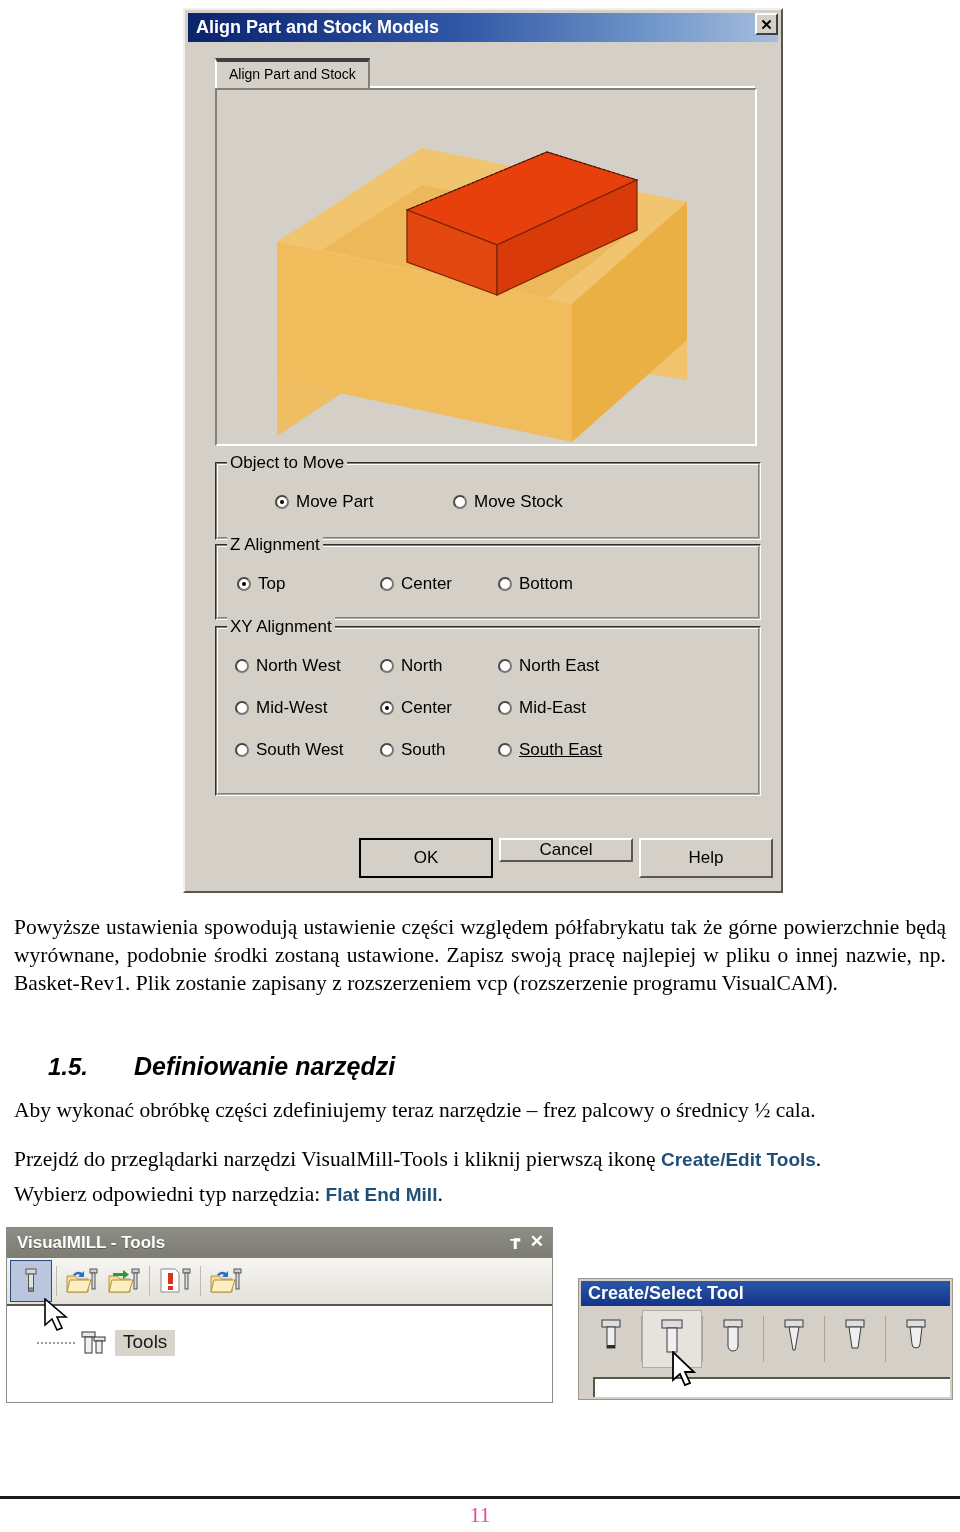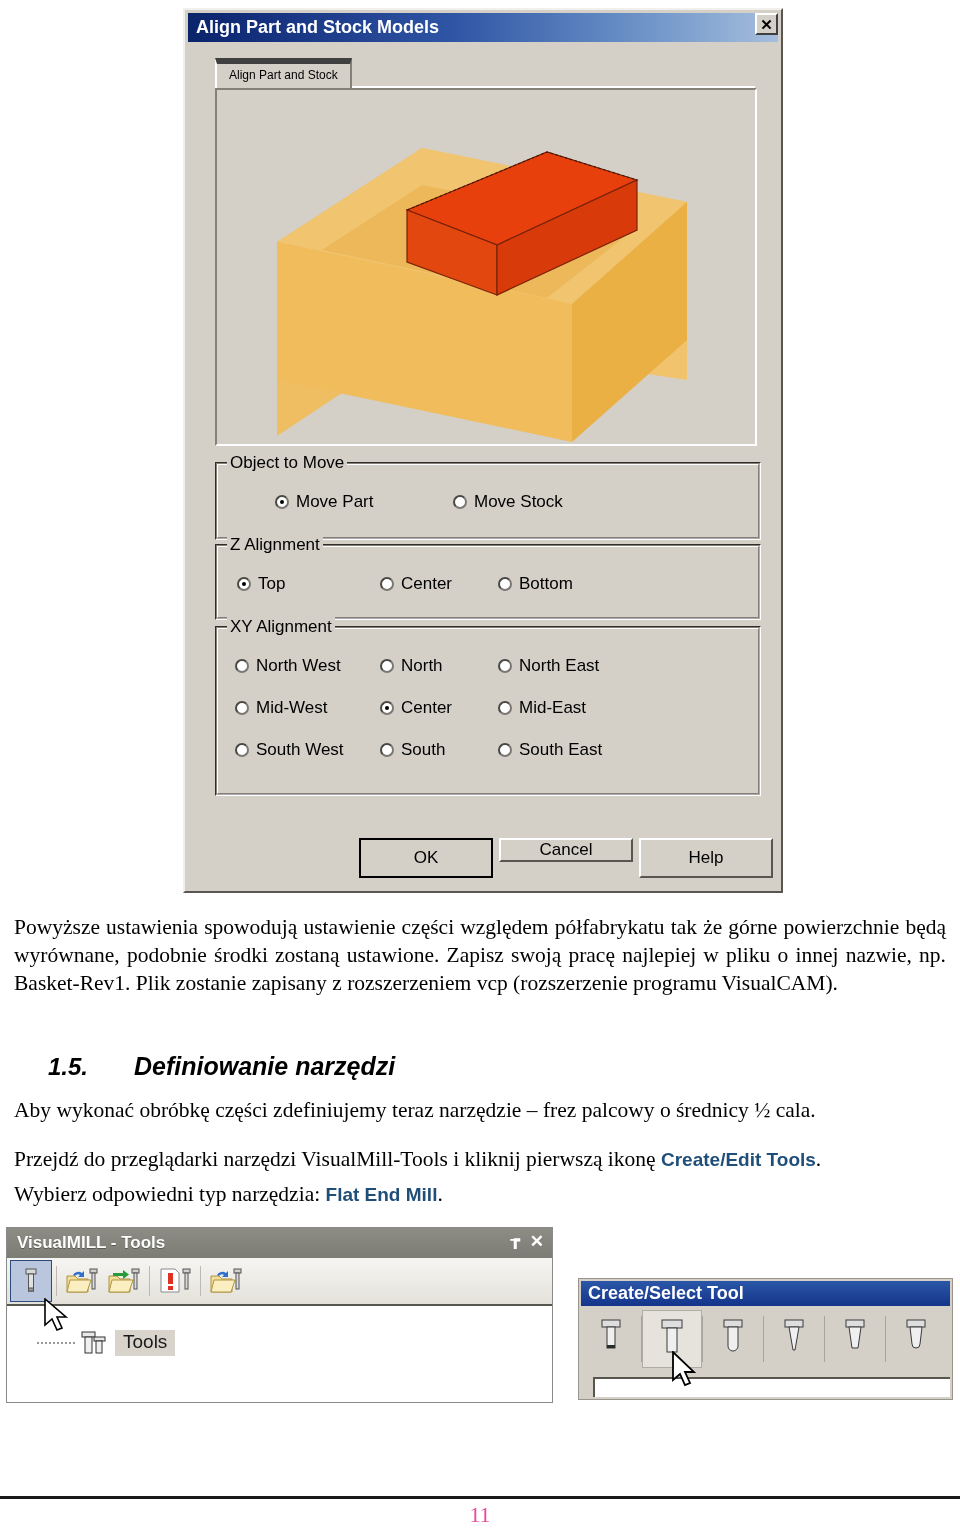--- a/index.html
+++ b/index.html
@@ -59,24 +59,24 @@
   .tabstrip{
     position:absolute;
     left:30px; top:48px;
     width:540px; height:30px;
   }
   .tab{
     position:absolute;
     left:0; top:0;
     padding:4px 12px 6px 12px;
     background:#d4d0c8;
-    border-top:6px solid #404040;
+    border-top:4px solid #404040;
     border-left:2px solid #ffffff;
     border-right:2px solid #848078;
-    font-size:12px;
+    font-size:14px;
     color:#000;
     white-space:nowrap;
   }
   .tab-line{
     position:absolute;
     left:0; top:28px; width:540px;
     border-top:2px solid #ffffff;
   }
 
   
@@ -432,21 +432,21 @@
           <span class="rbtn"></span>
       <span>South West</span>
         </span>
     </div>
     <div class="radio-row" style="left:163px; top:112px;">
       <span class="radio">
           <span class="rbtn"></span>
       <span>South</span>
         </span>
     </div>
-    <div class="radio-row" style="left:281px; top:112px;">
+    <div class="radio-row" style="left:281px; top:112px;text-decoration:underline;">
       <span class="radio">
           <span class="rbtn"></span>
       <span>South East</span>
         </span>
     </div>
   </div>
 
   <div class="btn default" style="left:174px; top:828px; width:134px; height:40px;">OK</div>
   <div class="btn" style="left:314px; top:828px; width:134px; height:24px;">Cancel</div>
   <div class="btn" style="left:454px; top:828px; width:134px; height:40px;">Help</div>

